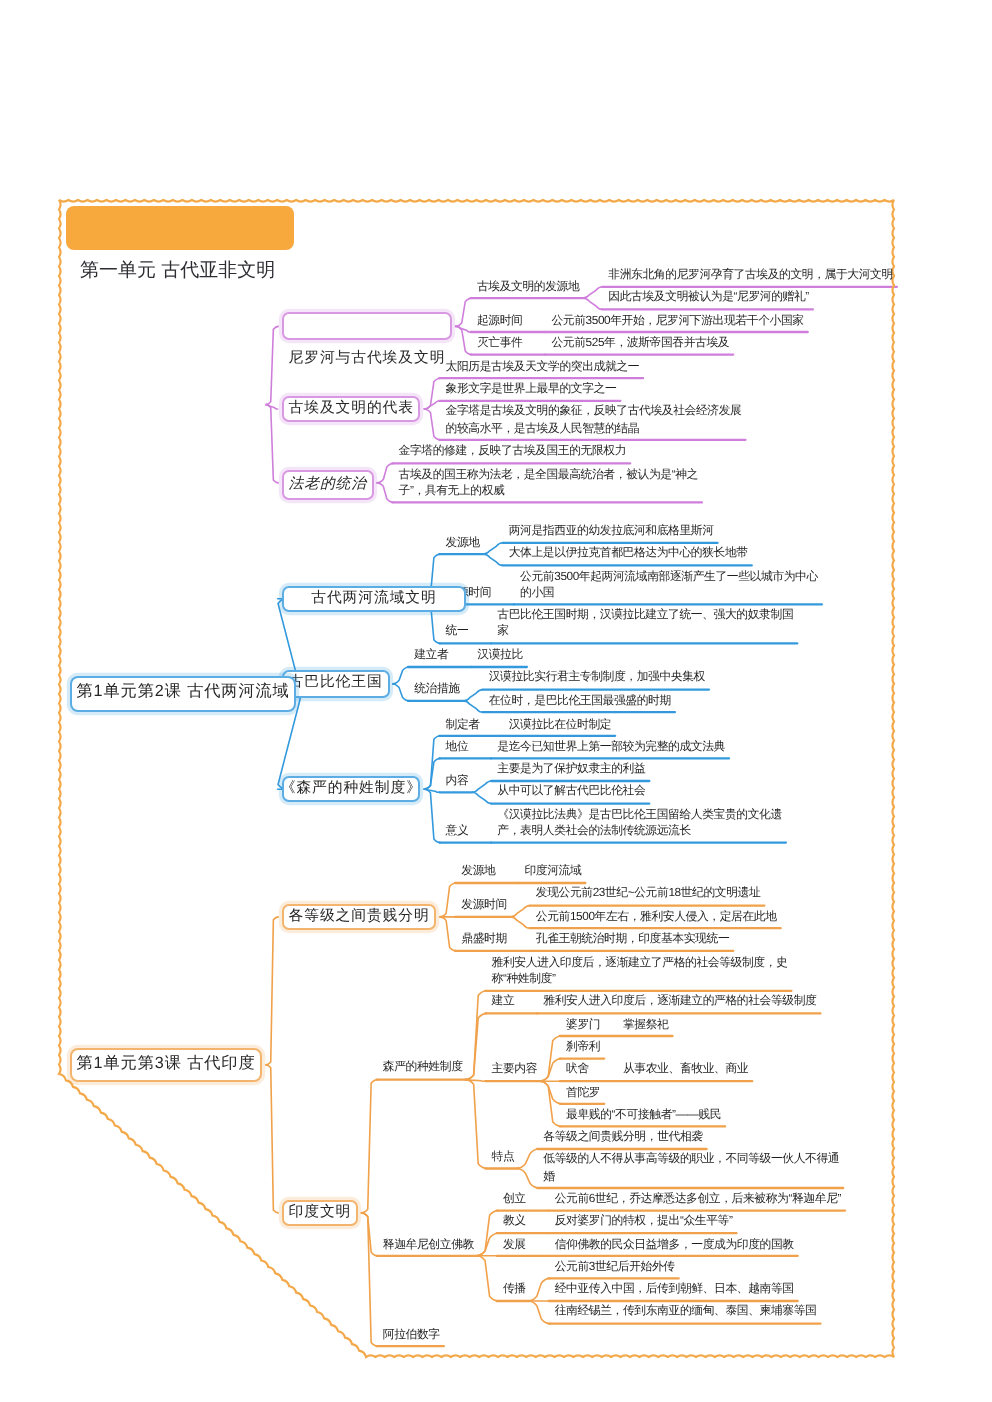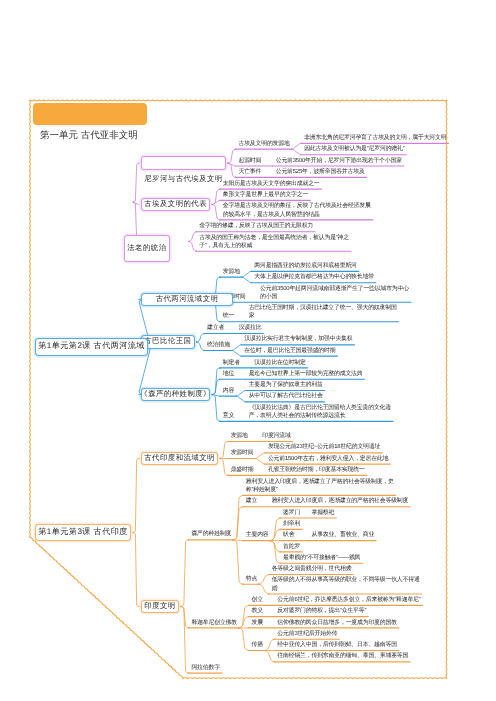--- a/index.html
+++ b/index.html
@@ -198,21 +198,21 @@
     <div class="node" style="left: 141px; top: 197.8px; width: 69.2844px; height: 13.4px; border: 1px solid rgba(207, 127, 219, 0.8); box-shadow: rgba(207, 127, 219, 0.2) 0px 0px 0px 1.6px; border-radius: 3.5px;">
       <span style="font-size: 7.4px;">古埃及文明的代表</span>
     </div>
     <div class="row" style="left: 199.253px; top: 222.3px;">
       <div>金字塔的修建，反映了古埃及国王的无限权力</div>
     </div>
     <div class="row" style="left: 199.253px; top: 233.6px;">
       <div>古埃及的国王称为法老，是全国最高统治者，被认为是“神之</div>
       <div>子”，具有无上的权威</div>
     </div>
-    <div class="node" style="left: 124px; top: 234.75px; width: 45.7531px; height: 27px; border: 1px solid rgba(207, 127, 219, 0.8); box-shadow: rgba(207, 127, 219, 0.2) 0px 0px 0px 1.6px; border-radius: 3.5px;">
+    <div class="node" style="left: 141px; top: 234.75px; width: 45.7531px; height: 15px; border: 1px solid rgba(207, 127, 219, 0.8); box-shadow: rgba(207, 127, 219, 0.2) 0px 0px 0px 1.6px; border-radius: 3.5px; font-style: italic;">
       <span style="font-size: 7.4px;">法老的统治</span>
     </div>
     <div class="row" style="left: 254.363px; top: 262px;">
       <div>两河是指西亚的幼发拉底河和底格里斯河</div>
     </div>
     <div class="row" style="left: 254.363px; top: 273.3px;">
       <div>大体上是以伊拉克首都巴格达为中心的狭长地带</div>
     </div>
     <div class="row" style="left: 222.784px; top: 267.65px;">
       <div>发源地</div>
@@ -301,21 +301,21 @@
     <div class="row" style="left: 230.628px; top: 449.05px;">
       <div>发源时间</div>
     </div>
     <div class="row" style="left: 267.894px; top: 466px;">
       <div>孔雀王朝统治时期，印度基本实现统一</div>
     </div>
     <div class="row" style="left: 230.628px; top: 466px;">
       <div>鼎盛时期</div>
     </div>
     <div class="node" style="left: 141px; top: 451.75px; width: 77.1281px; height: 13.4px; border: 1px solid rgba(240, 161, 74, 0.8); box-shadow: rgba(240, 161, 74, 0.2) 0px 0px 0px 1.6px; border-radius: 3.5px;">
-      <span style="font-size: 7.4px;">古代印度和流域文明</span>
+      <span style="font-size: 7.4px;">各等级之间贵贱分明</span>
     </div>
     <div class="row" style="left: 245.769px; top: 477.8px;">
       <div>雅利安人进入印度后，逐渐建立了严格的社会等级制度，史</div>
       <div>称“种姓制度”</div>
     </div>
     <div class="row" style="left: 271.659px; top: 497.3px;">
       <div>雅利安人进入印度后，逐渐建立的严格的社会等级制度</div>
     </div>
     <div class="row" style="left: 245.769px; top: 497.3px;">
       <div>建立</div>

